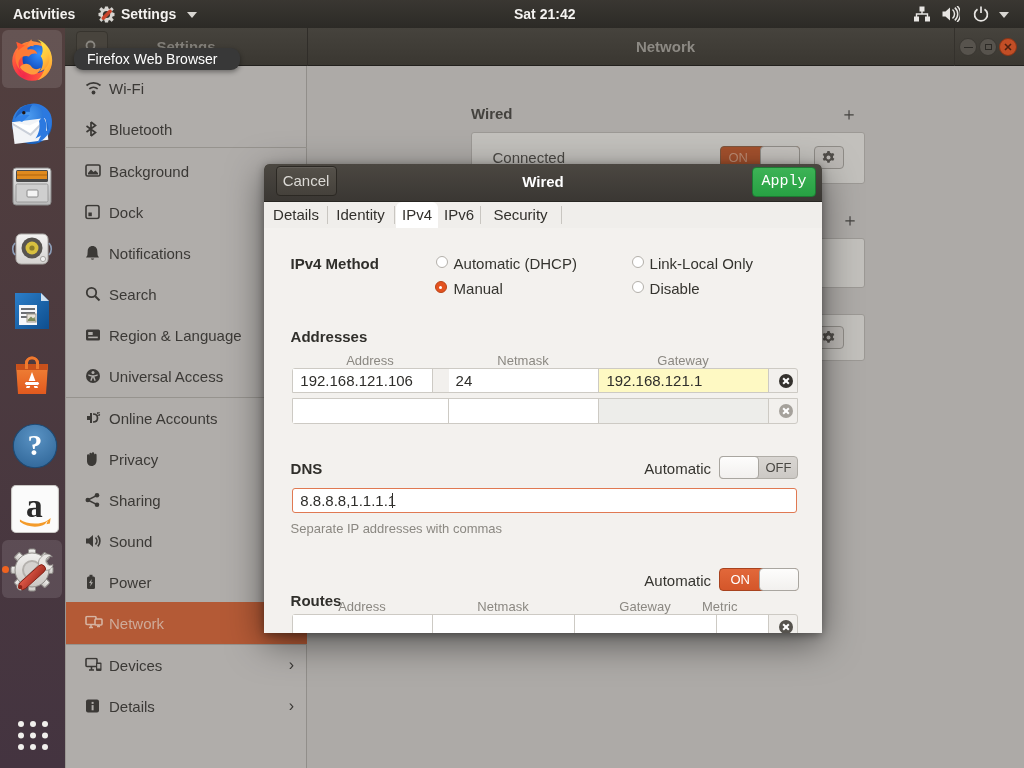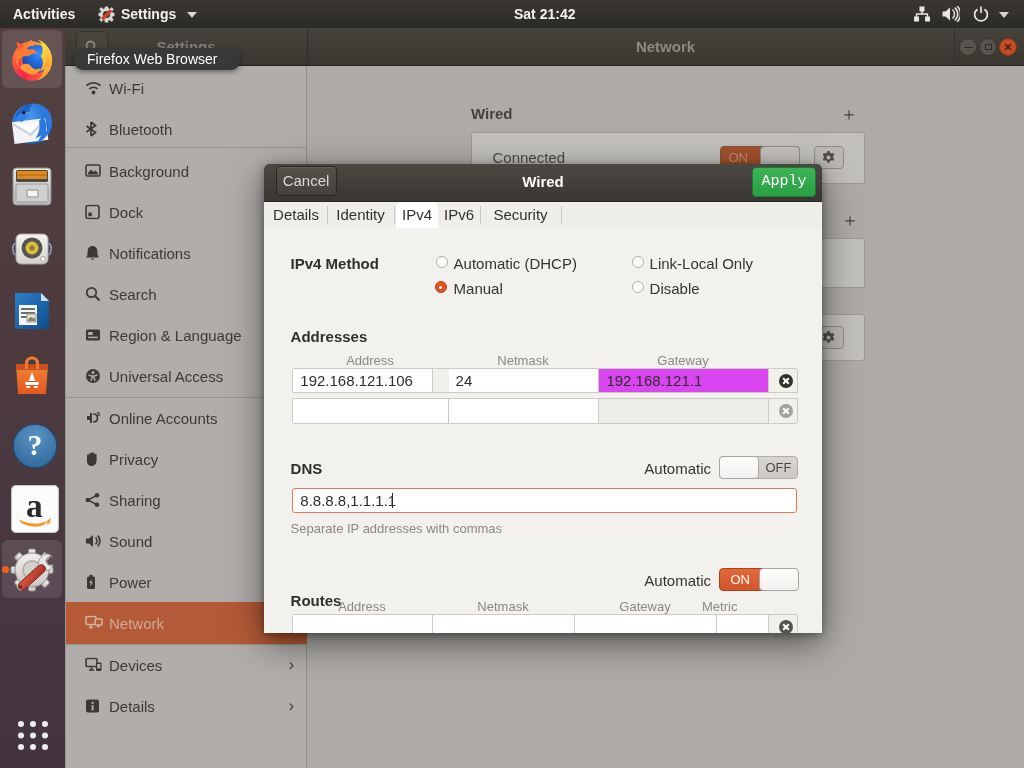--- a/index.html
+++ b/index.html
@@ -512,21 +512,21 @@
     <div class="radio" style="left:367.9px;top:53.4px;"></div>
     <div class="rlbl" style="left:385.6px;top:52px;">Disable</div>
 
     <div class="blbl" style="left:26.6px;top:99.5px;">Addresses</div>
     <div class="glbl" style="left:66px;top:124.5px;width:80px;text-align:center;">Address</div>
     <div class="glbl" style="left:219px;top:124.5px;width:80px;text-align:center;">Netmask</div>
     <div class="glbl" style="left:379px;top:124.5px;width:80px;text-align:center;">Gateway</div>
     <div class="abs" style="left:28.3px;top:139.5px;width:505.7px;height:25.5px;border:1px solid #cdcac4;border-radius:3px 3px 0 0;background:#f2f0ed;">
       <div class="abs" style="left:0;top:0;width:140px;height:23.5px;background:#fff;border-right:1px solid #cdcac4;font-size:15px;color:#2f2e2b;line-height:23.5px;padding-left:7px;">192.168.121.106</div>
       <div class="abs" style="left:155.3px;top:0;width:150.8px;height:23.5px;background:#fff;border-right:1px solid #cdcac4;font-size:15px;color:#2f2e2b;line-height:23.5px;padding-left:7px;">24</div>
-      <div class="abs" style="left:306.1px;top:0;width:169.2px;height:23.5px;background:#d946ef;border-right:1px solid #cdcac4;font-size:15px;color:#2f2e2b;line-height:23.5px;padding-left:7px;">192.168.121.1</div>
+      <div class="abs" style="left:306.1px;top:0;width:169.2px;height:23.5px;background:#fef9c3;border-right:1px solid #cdcac4;font-size:15px;color:#2f2e2b;line-height:23.5px;padding-left:7px;">192.168.121.1</div>
       <div class="xbtn" style="left:485.3px;top:5px;"></div>
     </div>
     <div class="abs" style="left:28.3px;top:170px;width:505.7px;height:25.5px;border:1px solid #cdcac4;border-radius:0 0 3px 3px;background:#f2f0ed;">
       <div class="abs" style="left:0;top:0;width:155.3px;height:23.5px;background:#fff;border-right:1px solid #cdcac4;"></div>
       <div class="abs" style="left:155.3px;top:0;width:150.8px;height:23.5px;background:#fff;border-right:1px solid #cdcac4;"></div>
       <div class="abs" style="left:306.1px;top:0;width:169.2px;height:23.5px;background:#ededea;border-right:1px solid #cdcac4;"></div>
       <div class="xbtn dis" style="left:485.3px;top:5px;"></div>
     </div>
 
     <div class="blbl" style="left:26.6px;top:232px;">DNS</div>

